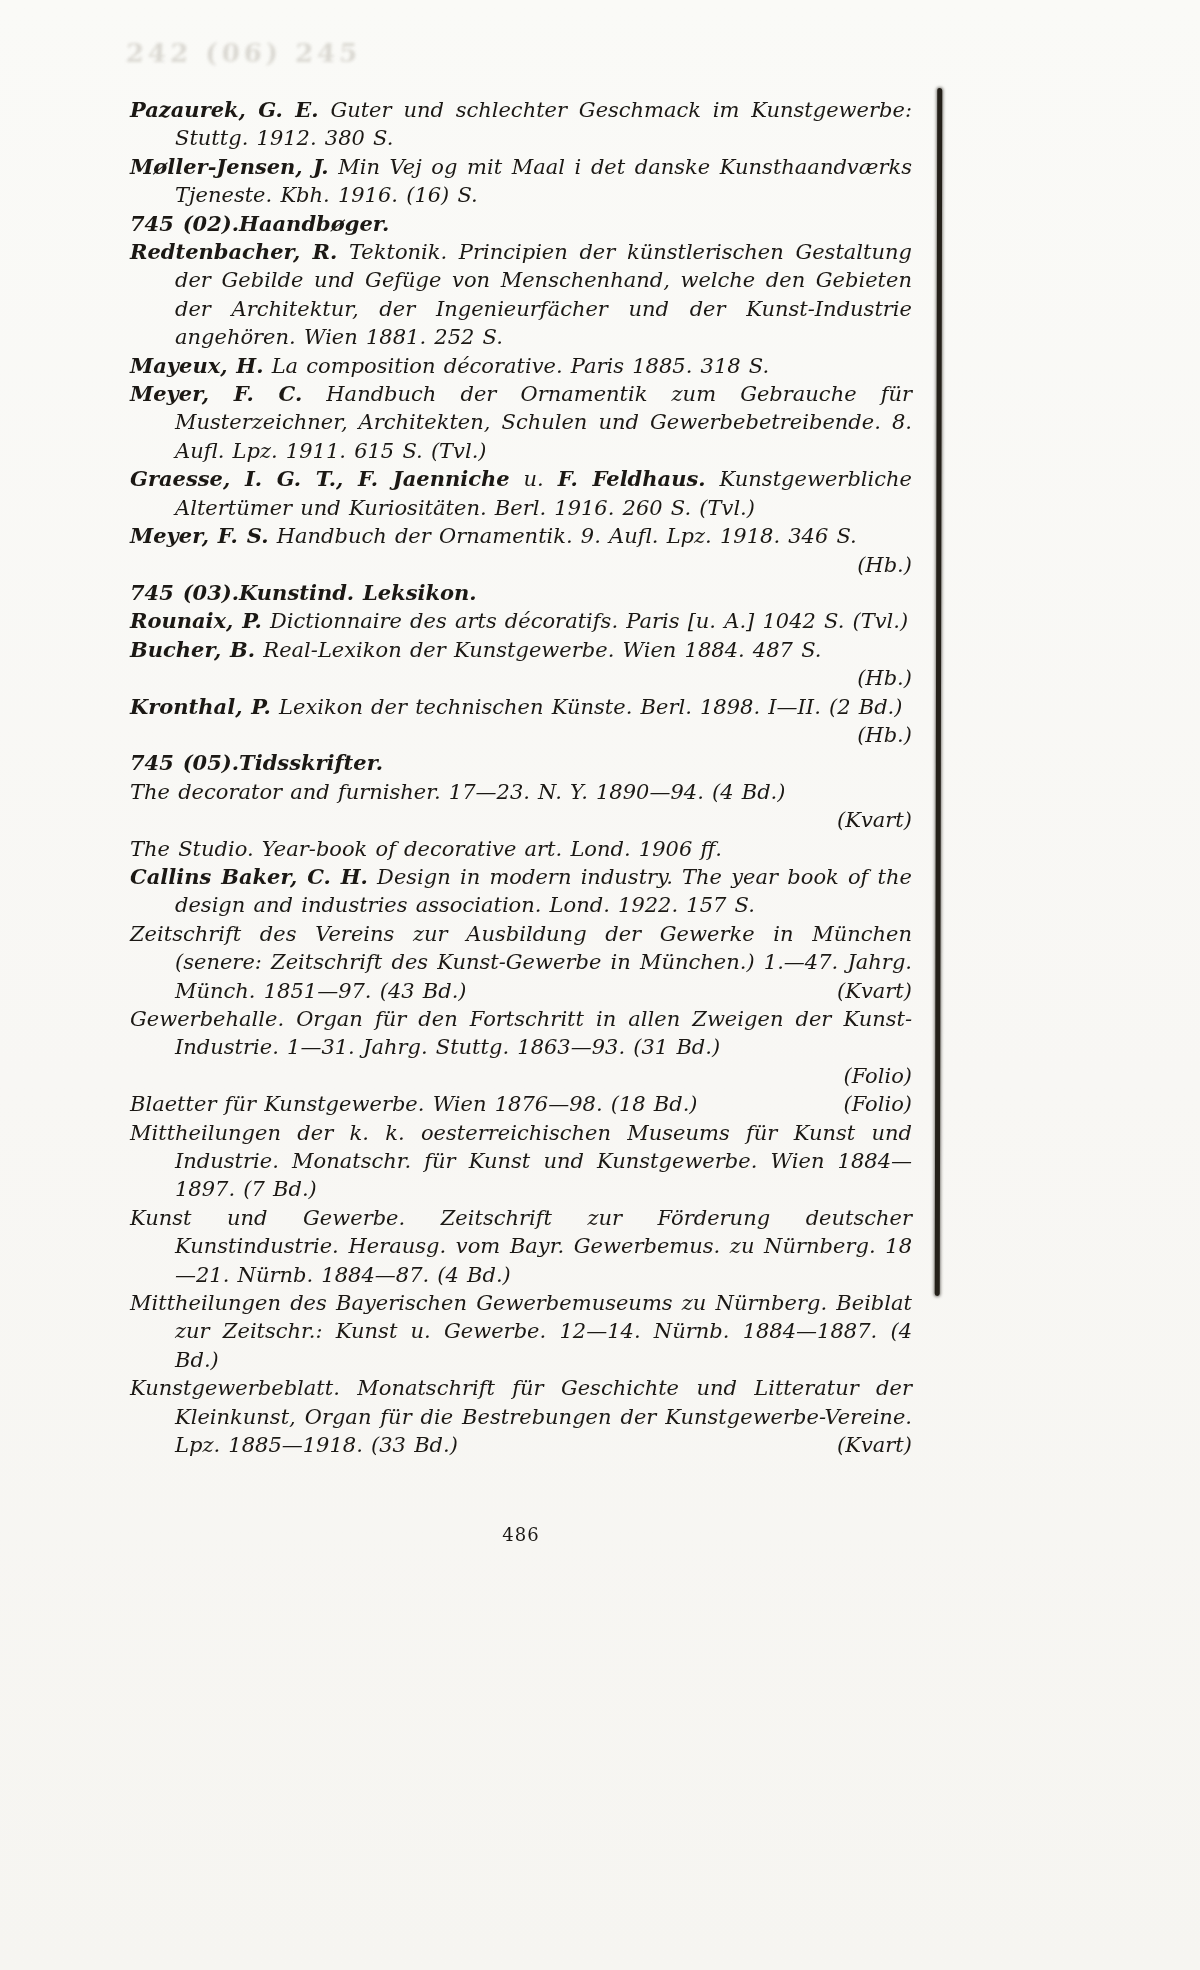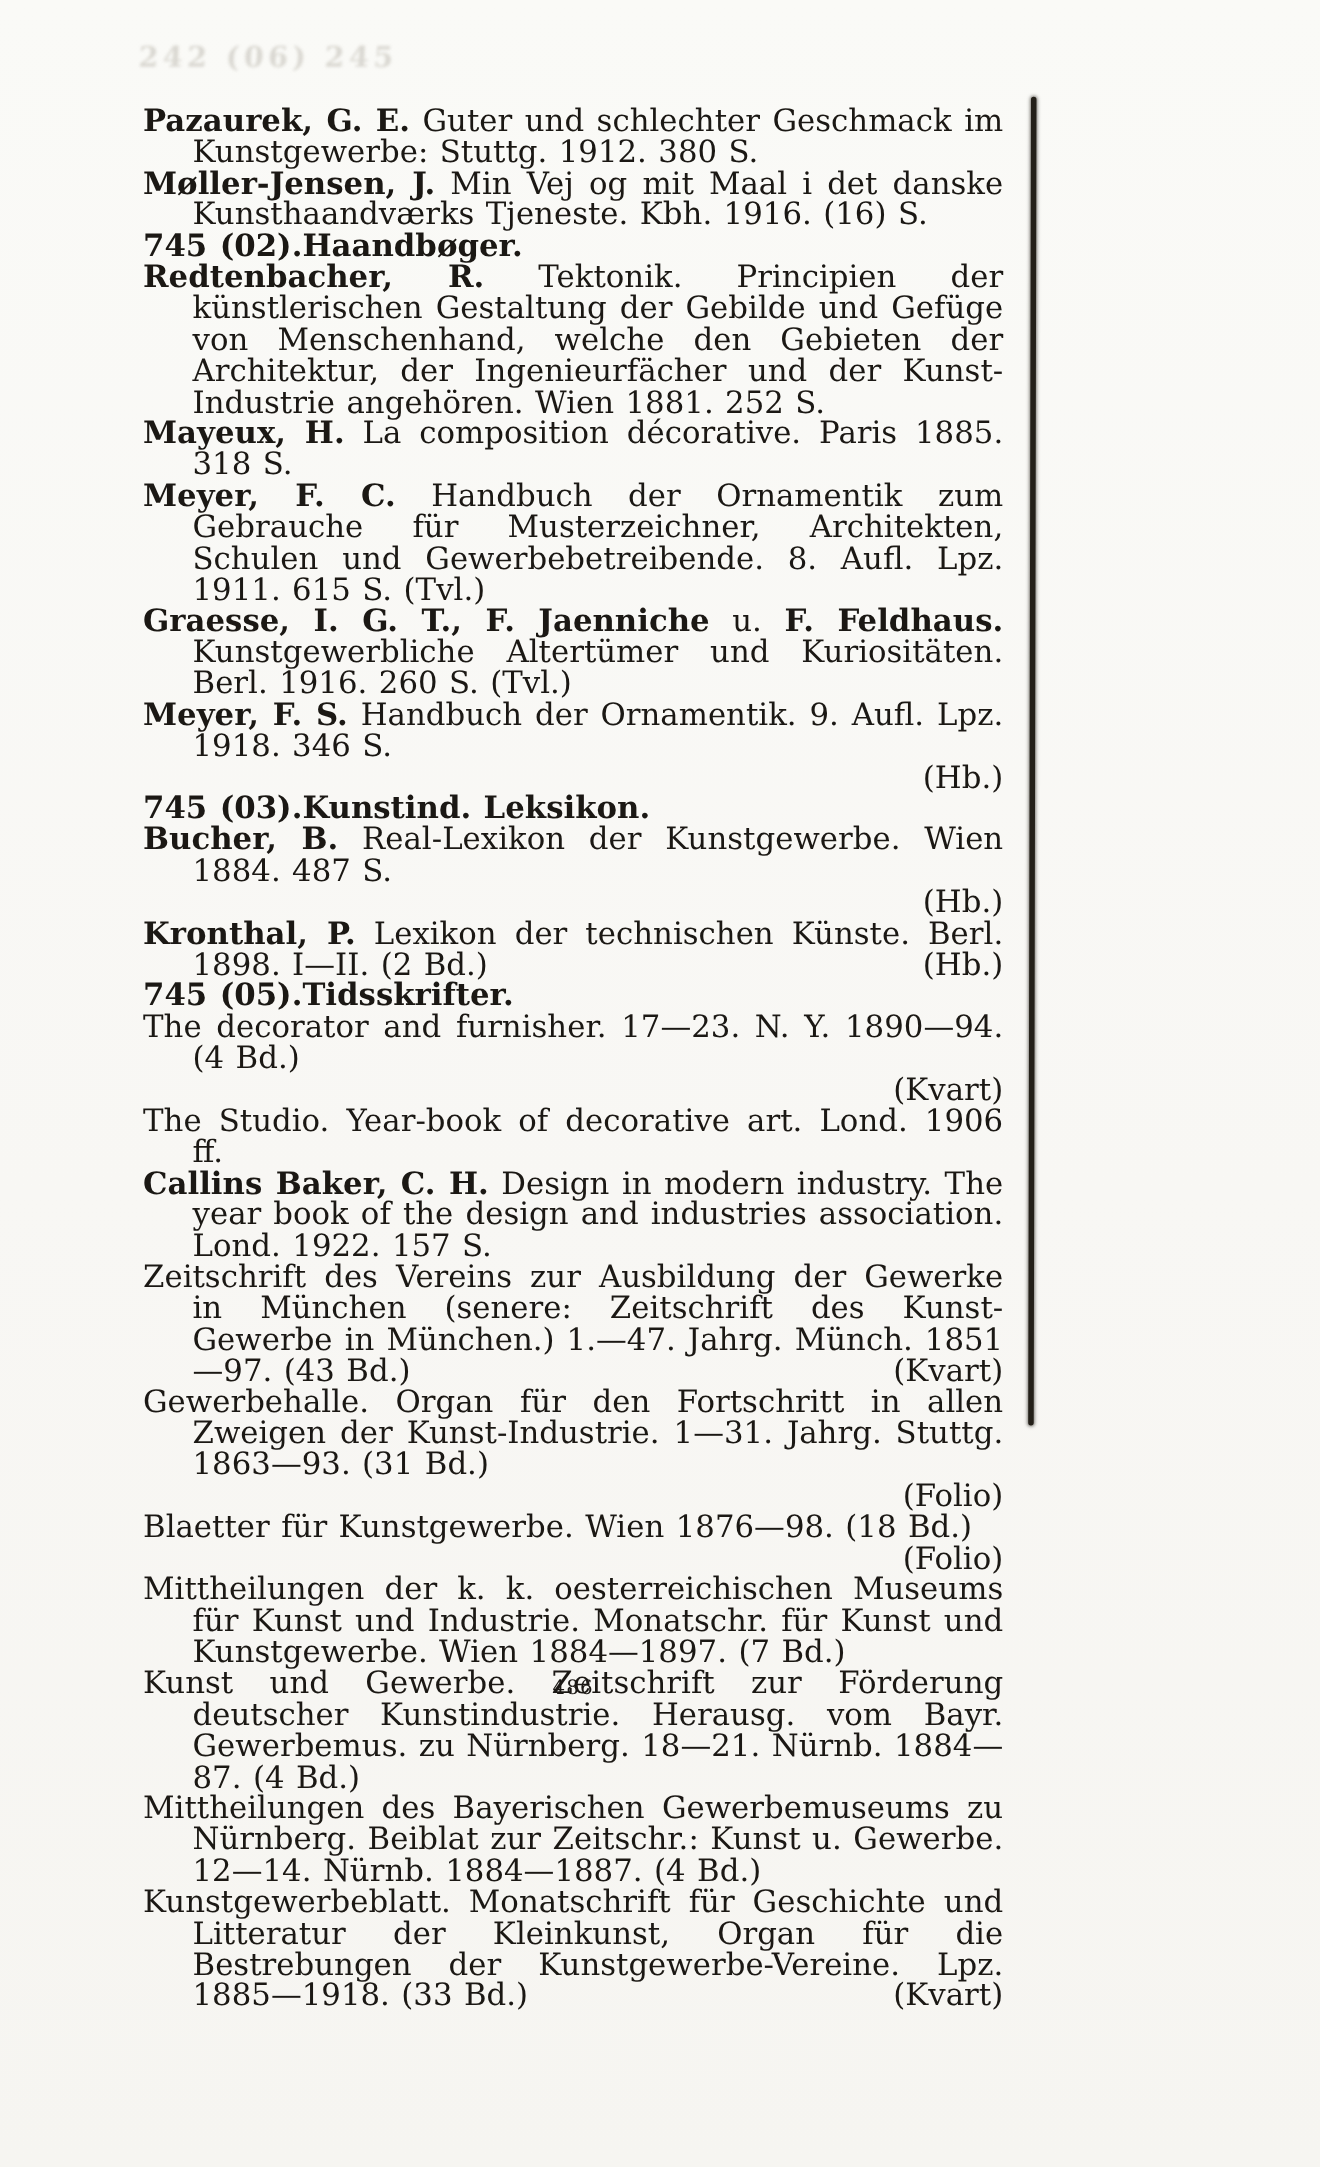--- a/index.html
+++ b/index.html
@@ -15,22 +15,23 @@
   }
   .ghost{
     position:absolute;left:126px;top:38px;
     font-size:26px;font-weight:bold;letter-spacing:4px;
     color:rgba(128,120,104,0.26);
     filter:blur(1.6px);
     transform:skewX(-3deg);
   }
   .text-block{
     position:absolute;left:130px;top:96px;width:782px;
-    font-size:28px;line-height:28.4px;
+    font-size:21px;line-height:28.4px;
     word-spacing:1.5px;
+    font-style:italic;
   }
   .entry{
     text-align:justify;
     padding-left:45px;text-indent:-45px;
     display:flow-root;
   }
   .b{font-weight:bold;}
   .tail-float{float:right;}
   .tail-line{text-align:right;text-indent:0;}
   .section-head{
@@ -62,20 +63,21 @@
       </div>
       <div class="entry"><span class="b">Redtenbacher, R.</span><span> Tektonik. Principien der künstlerischen Gestaltung der Gebilde und Gefüge von Menschenhand, welche den Gebieten der Architektur, der Ingenieurfächer und der Kunst-Industrie angehören. Wien 1881. 252 S.</span></div>
       <div class="entry"><span class="b">Mayeux, H.</span><span> La composition décorative. Paris 1885. 318 S.</span></div>
       <div class="entry"><span class="b">Meyer, F. C.</span><span> Handbuch der Ornamentik zum Gebrauche für Musterzeichner, Architekten, Schulen und Gewerbebetreibende. 8. Aufl. Lpz. 1911. 615 S. (Tvl.)</span></div>
       <div class="entry"><span class="b">Graesse, I. G. T., F. Jaenniche</span><span> u. </span><span class="b">F. Feldhaus.</span><span> Kunstgewerbliche Altertümer und Kuriositäten. Berl. 1916. 260 S. (Tvl.)</span></div>
       <div class="entry"><span class="b">Meyer, F. S.</span><span> Handbuch der Ornamentik. 9. Aufl. Lpz. 1918. 346 S.</span><div class="tail-line">(Hb.)</div></div>
       <div class="section-head">
         <span>745 (03).</span>
         <span>Kunstind. Leksikon.</span>
       </div>
+      <div class="entry"><span class="b">Rounaix, P.</span><span> Dictionnaire des arts décoratifs. Paris [u. A.] 1042 S. (Tvl.)</span></div>
       <div class="entry"><span class="b">Bucher, B.</span><span> Real-Lexikon der Kunstgewerbe. Wien 1884. 487 S.</span><div class="tail-line">(Hb.)</div></div>
       <div class="entry"><span class="b">Kronthal, P.</span><span> Lexikon der technischen Künste. Berl. 1898. I—II. (2 Bd.)</span><span class="tail-float">(Hb.)</span></div>
       <div class="section-head">
         <span>745 (05).</span>
         <span>Tidsskrifter.</span>
       </div>
       <div class="entry"><span>The decorator and furnisher. 17—23. N. Y. 1890—94. (4 Bd.)</span><div class="tail-line">(Kvart)</div></div>
       <div class="entry"><span>The Studio. Year-book of decorative art. Lond. 1906 ff.</span></div>
       <div class="entry"><span class="b">Callins Baker, C. H.</span><span> Design in modern industry. The year book of the design and industries association. Lond. 1922. 157 S.</span></div>
       <div class="entry"><span>Zeitschrift des Vereins zur Ausbildung der Gewerke in München (senere: Zeitschrift des Kunst-Gewerbe in München.) 1.—47. Jahrg. Münch. 1851—97. (43 Bd.)</span><span class="tail-float">(Kvart)</span></div>

